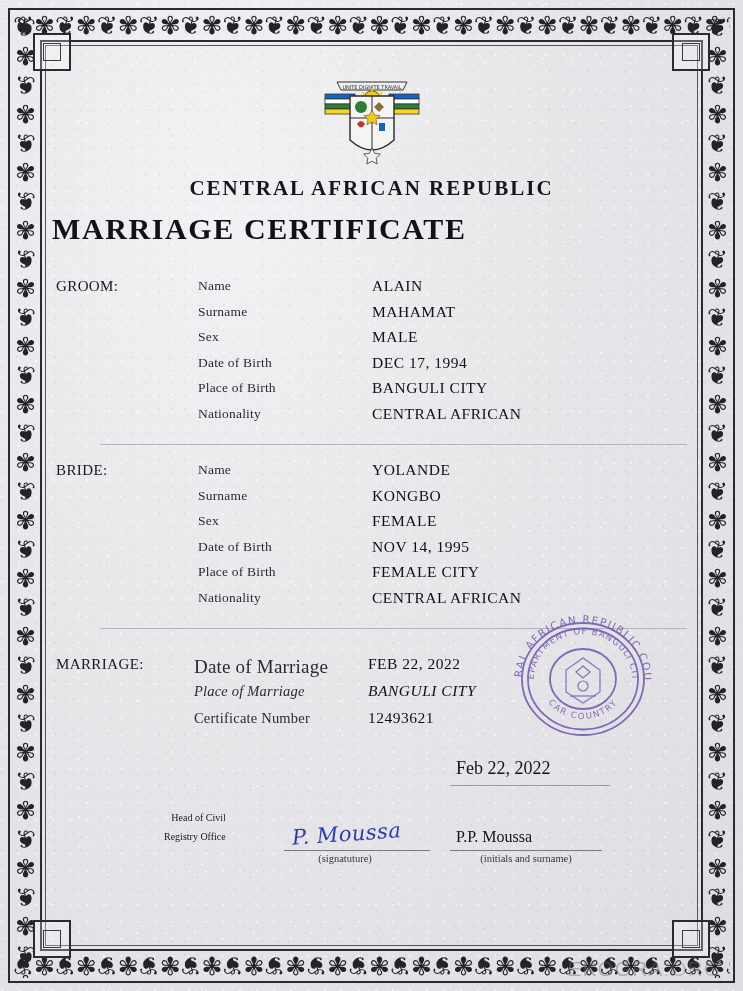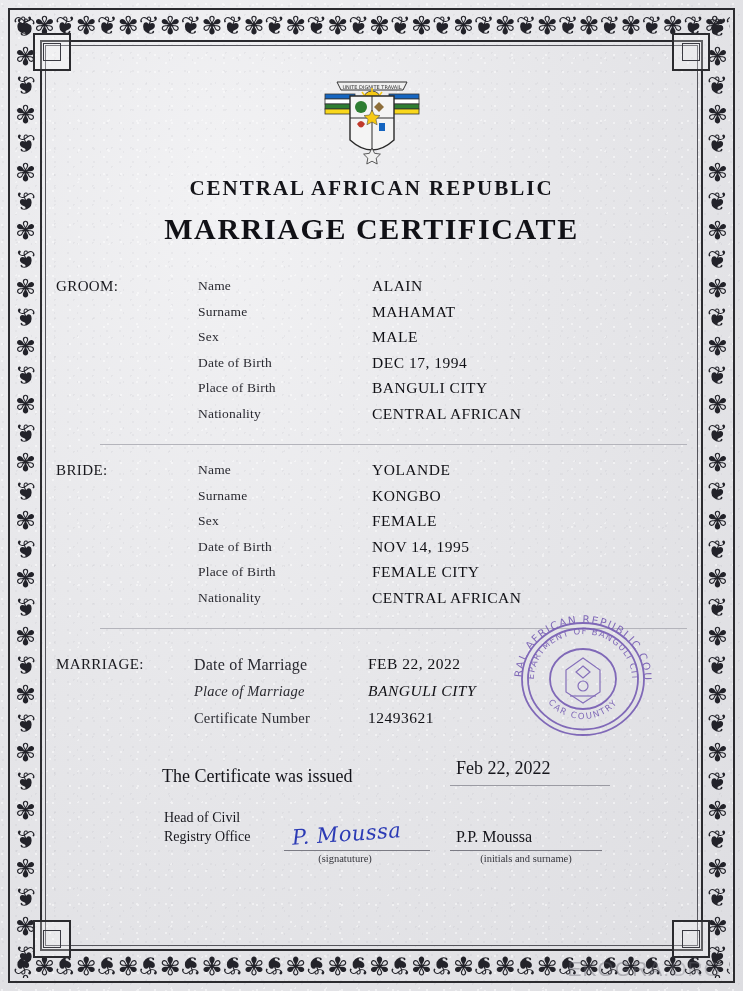--- a/index.html
+++ b/index.html
@@ -125,21 +125,21 @@
     text-align: center;
     font-size: 21px;
     letter-spacing: 2.0px;
     font-weight: bold;
     color: #15151a;
   }
   .doc-title {
     position: absolute;
     top: 160px;
     width: 100%;
-    text-align: center;
+    text-align: left;
     font-size: 30px;
     letter-spacing: 1.6px;
     font-weight: bold;
     color: #111116;
   }
 
   .section {
     position: absolute;
     left: 0;
     width: 100%;
@@ -203,23 +203,24 @@
     position: absolute;
     left: 398px;
     width: 160px;
     height: 1px;
     background: #9b9ba3;
   }
 
   .signer-role {
     position: absolute;
     left: 112px;
-    font-size: 14px;
+    font-size: 10px;
     color: #17171d;
     line-height: 19px;
+    text-align: right;
   }
   .signature {
     position: absolute;
     left: 240px;
     font-family: "DejaVu Serif", serif;
     font-style: italic;
     font-size: 21px;
     color: #2c3bb5;
     transform: rotate(-4deg);
     letter-spacing: .5px;
@@ -389,21 +390,21 @@
         </div>
       </div>
     </div>
 
     <div class="divider" style="top:576px;"></div>
 
     <div class="section" style="top:604px;">
       <div class="sec-label">MARRIAGE:</div>
       <div class="rows" style="left:122px;">
         <div class="row" style="height:27px;">
-          <span class="k" style="font-size:16px;font-family:Liberation Serif, serif;">Date of Marriage</span>
+          <span class="k" style="font-size:19px;font-family:Liberation Serif, serif;">Date of Marriage</span>
           <span class="v">FEB 22, 2022</span>
         </div>
         <div class="row" style="height:27px;font-style:italic;">
           <span class="k" style="font-size:14.5px;">Place of Marriage</span>
           <span class="v">BANGULI CITY</span>
         </div>
         <div class="row" style="height:27px;">
           <span class="k" style="font-size:14.5px;">Certificate Number</span>
           <span class="v">12493621</span>
         </div>
@@ -435,21 +436,20 @@
         </g>
         <g stroke="#6b4fae" fill="none" stroke-width="1.2" opacity="0.95">
           <path d="M79 50 L96 62 L96 84 L79 95 L62 84 L62 62 Z"></path>
           <path d="M79 58 l7 6 -7 6 -7 -6 z"></path>
           <circle cx="79" cy="78" r="5"></circle>
           <line x1="66" y1="88" x2="92" y2="88"></line>
         </g>
       </svg>
     </div>
 
-    <div class="issued-line" style="top:714px;">The Certificate was issued</div>
     <div class="issued-date" style="top:706px;">Feb 22, 2022</div>
     <div class="issued-date-rule" style="top:733px;"></div>
 
     <div class="signer-role" style="top:756px;">
       <div>Head of Civil</div>
       <div>Registry Office</div>
     </div>
 
     <div class="signature" style="top:770px;">P. Moussa</div>
     <div class="sig-rule" style="left:232px; top:798px; width:146px;"></div>

